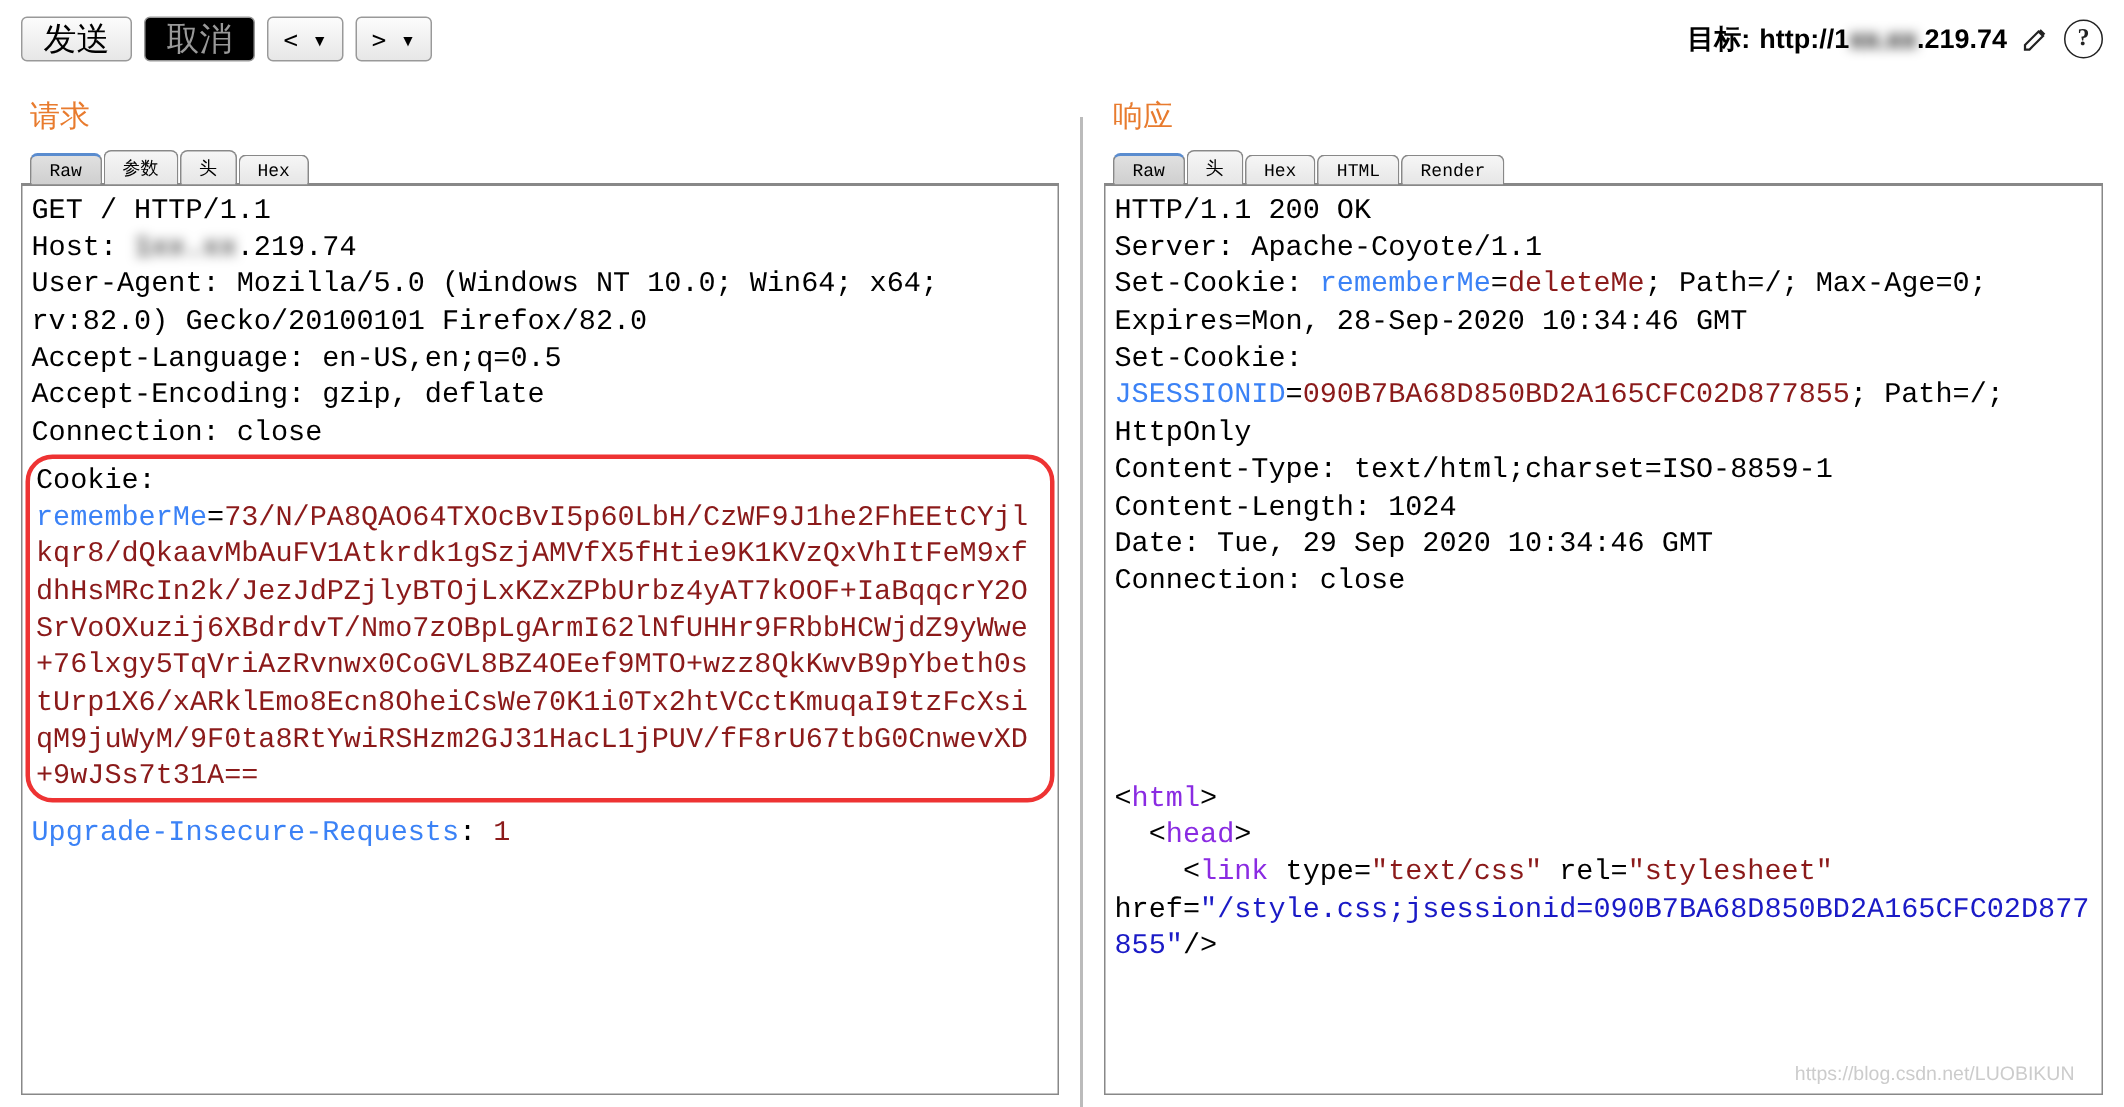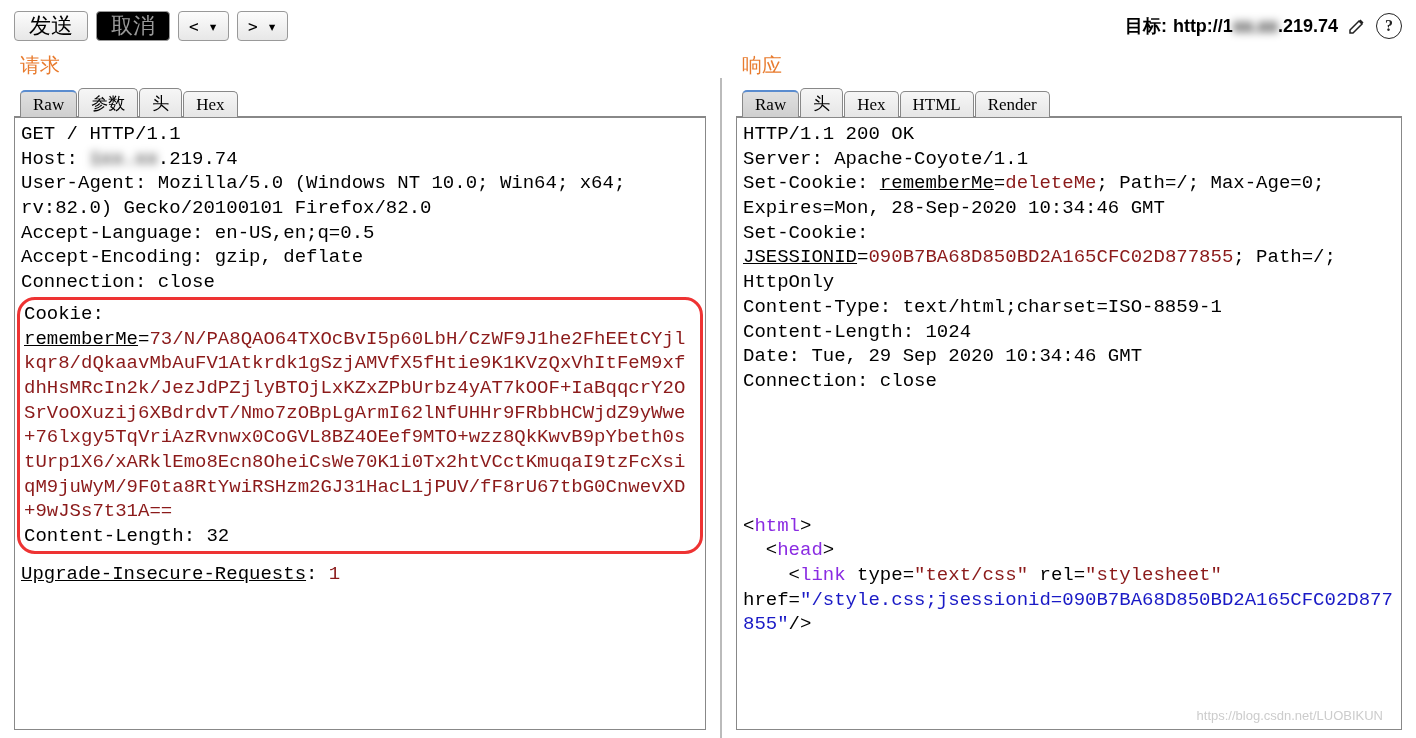--- a/index.html
+++ b/index.html
@@ -73,37 +73,37 @@
   .pane.left { flex: 0 0 720px; }
   .divider {
     width: 2px;
     background: #bbb;
     margin-top: 30px;
   }
   .section-title {
     color: #e87b2e;
     font-family: "Microsoft YaHei", sans-serif;
     font-size: 20px;
-    margin: 4px 0 8px 6px;
+    margin: 16px 0 8px 6px;
   }
   .tabs {
     display: flex;
     border-bottom: 2px solid #888;
     margin: 0 0 0 0;
     padding-left: 6px;
     gap: 0;
     align-items: flex-end;
   }
   .tab {
     border: 1px solid #888;
     border-bottom: none;
     border-radius: 5px 5px 0 0;
     padding: 3px 12px 2px 12px;
-    font-family: Liberation Serif, serif;
-    font-size: 17px;
+    font-family: Liberation Mono, monospace;
+    font-size: 12px;
     background: linear-gradient(#f6f6f6, #e6e6e6);
     margin-right: 1px;
     cursor: pointer;
     position: relative;
     top: 1px;
   }
   .tab.active {
     background: linear-gradient(#e0e0e0, #cfcfcf);
     border-top: 2px solid #5a8ccf;
     font-weight: normal;
@@ -118,21 +118,21 @@
   .content {
     padding: 4px 6px;
     font-family: "Courier New", monospace;
     font-size: 19px;
     line-height: 1.3;
     word-wrap: break-word;
     overflow-wrap: break-word;
     height: 100%;
     overflow-y: scroll;
   }
-  .hdr-name { color: #000000; text-decoration: underline; }
+  .hdr-name { color: #3b82f6; }
   .hdr-val  { color: #8b1a1a; }
   .tag      { color: #8a2be2; }
   .attr-val2{ color: #1a1ac6; }
   .highlight-box {
     border: 3px solid #e33;
     border-radius: 18px;
     margin: 2px -4px 2px -4px;
     padding: 2px 4px;
   }
   .watermark {
@@ -187,21 +187,20 @@
         <div>User-Agent: Mozilla/5.0 (Windows NT 10.0; Win64; x64; rv:82.0) Gecko/20100101 Firefox/82.0</div>
         <div>Accept-Language: en-US,en;q=0.5</div>
         <div>Accept-Encoding: gzip, deflate</div>
         <div>Connection: close</div>
 
         <div class="highlight-box">
           <div>Cookie:</div>
           <div>
             <span class="hdr-name">rememberMe</span><span>=</span><span class="hdr-val">73/N/PA8QAO64TXOcBvI5p60LbH/CzWF9J1he2FhEEtCYjlkqr8/dQkaavMbAuFV1Atkrdk1gSzjAMVfX5fHtie9K1KVzQxVhItFeM9xfdhHsMRcIn2k/JezJdPZjlyBTOjLxKZxZPbUrbz4yAT7kOOF+IaBqqcrY2OSrVoOXuzij6XBdrdvT/Nmo7zOBpLgArmI62lNfUHHr9FRbbHCWjdZ9yWwe+76lxgy5TqVriAzRvnwx0CoGVL8BZ4OEef9MTO+wzz8QkKwvB9pYbeth0stUrp1X6/xARklEmo8Ecn8OheiCsWe70K1i0Tx2htVCctKmuqaI9tzFcXsiqM9juWyM/9F0ta8RtYwiRSHzm2GJ31HacL1jPUV/fF8rU67tbG0CnwevXD+9wJSs7t31A==</span>
           </div>
-          <div>Content-Length: 32</div>
         </div>
 
         <div style="height:6px"></div>
         <div>
           <span class="hdr-name">Upgrade-Insecure-Requests</span><span>: </span><span class="hdr-val">1</span>
         </div>
       </div>
     </div>
   </div>
 

